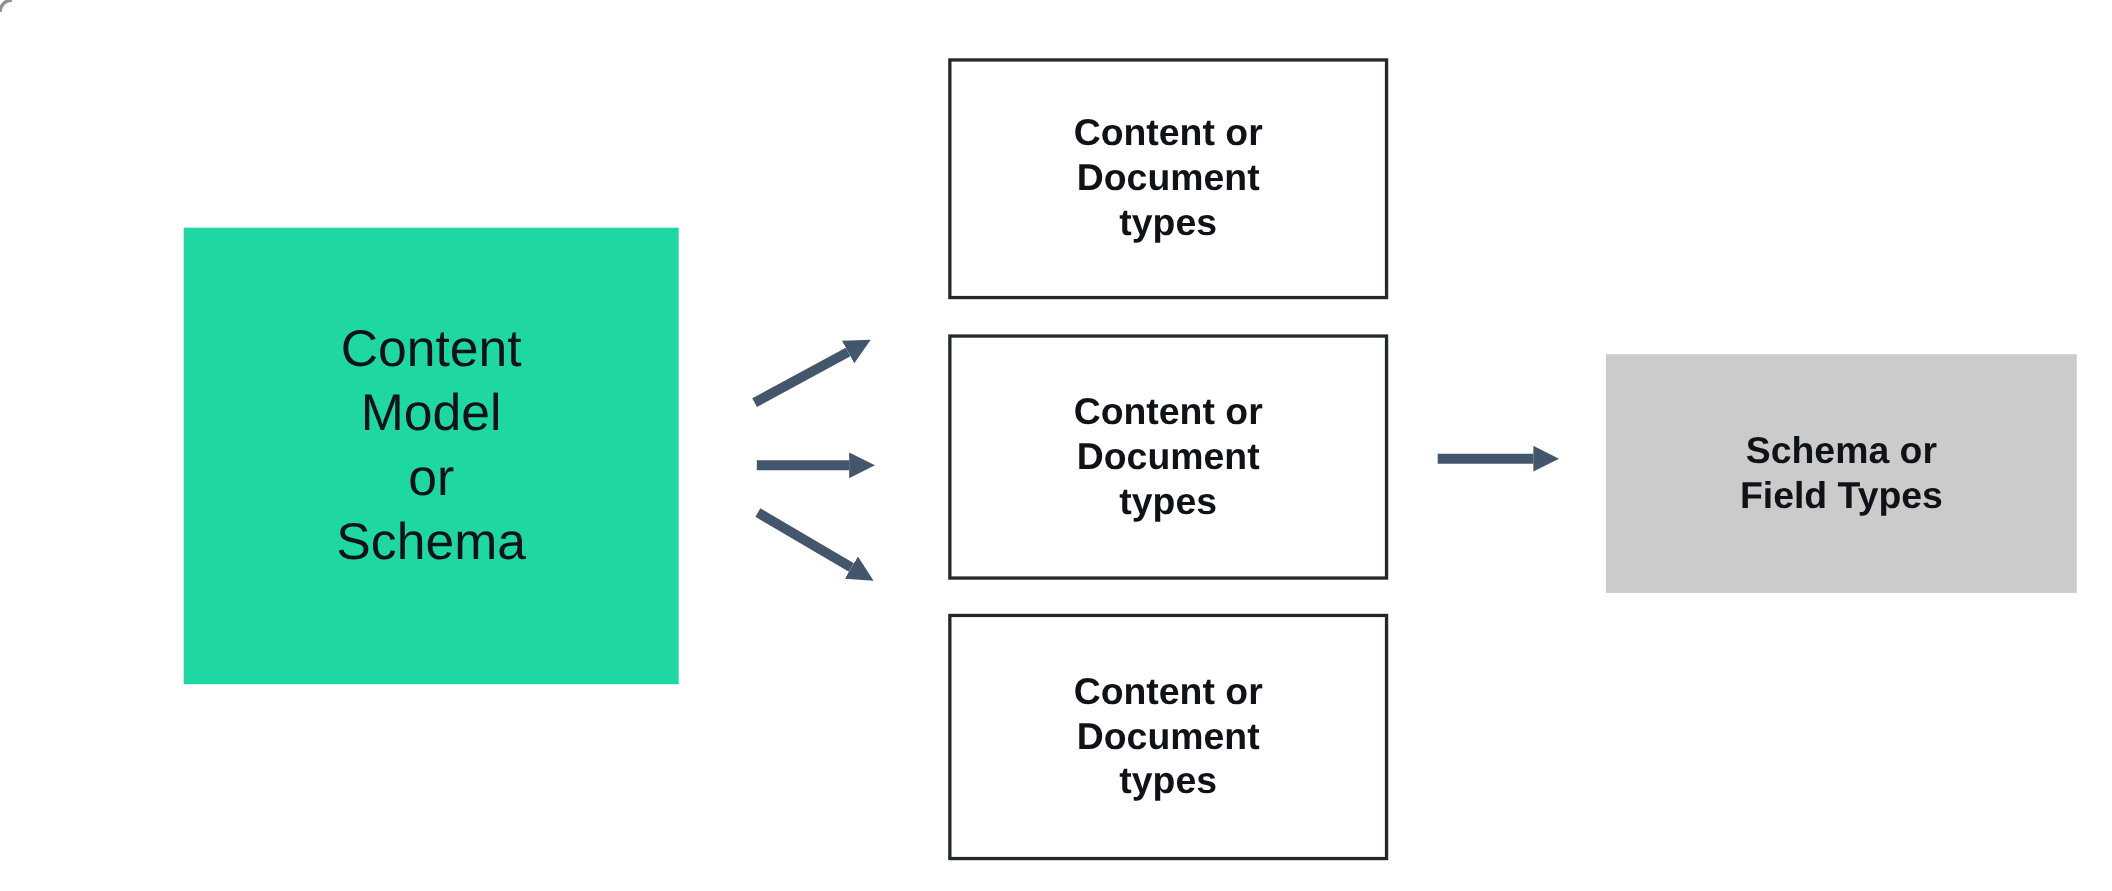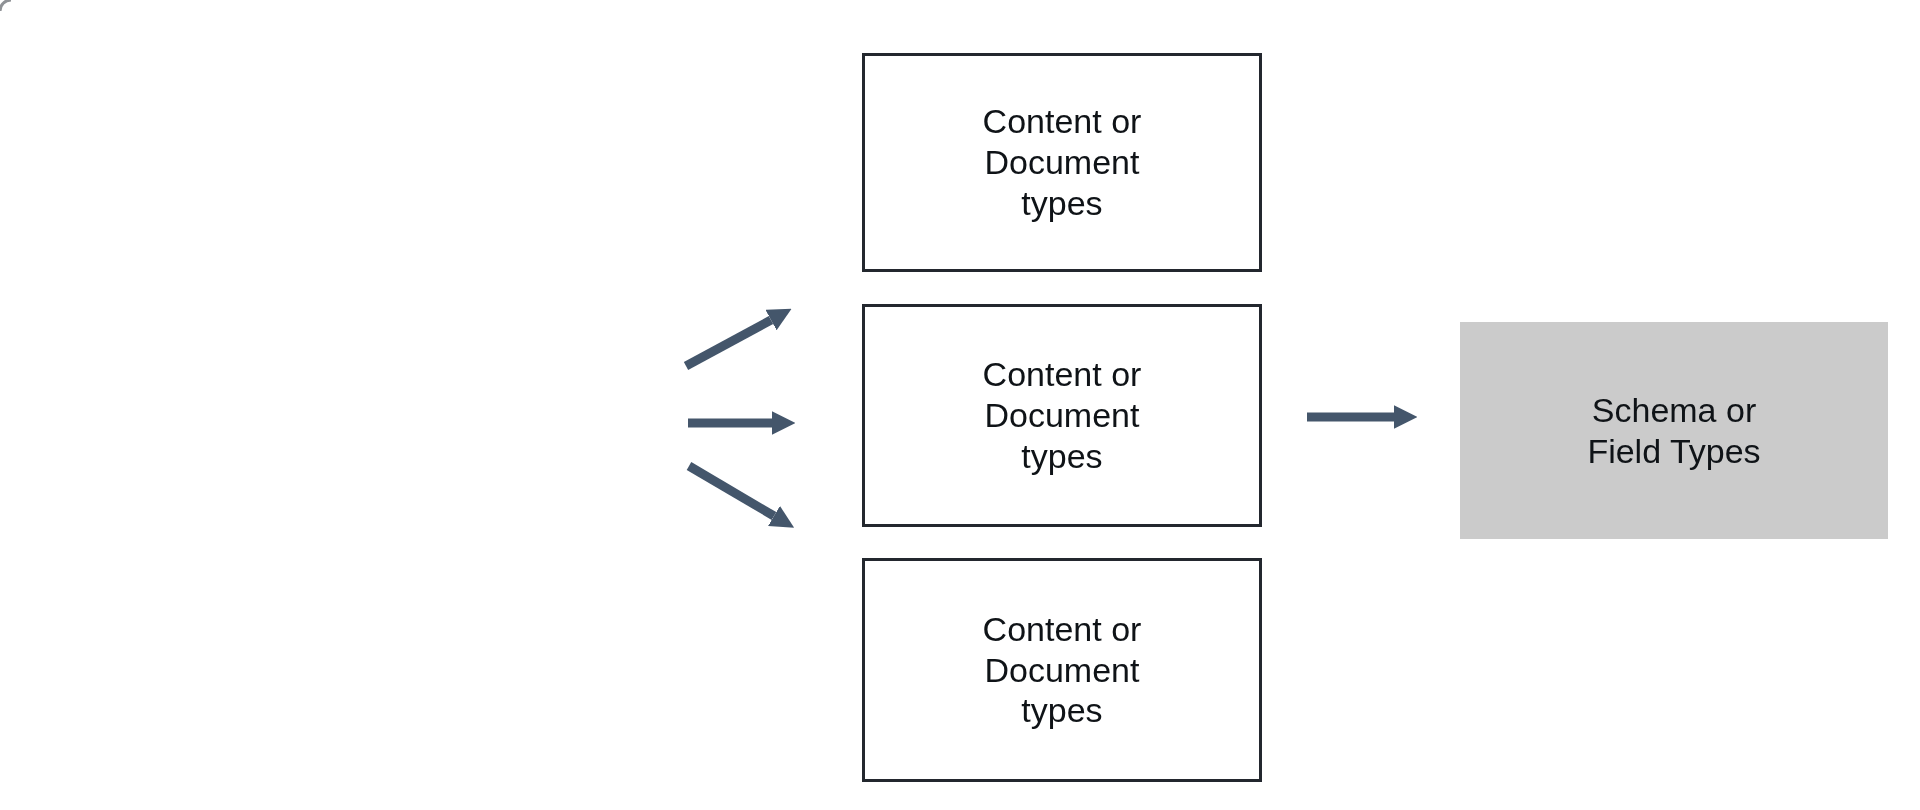--- a/index.html
+++ b/index.html
@@ -39,21 +39,21 @@
     line-height:1.24;
     transform:translateY(-10px);
   }
   .type-box{
     left:862px;width:400px;
     background:#FFFFFF;
     border:3px solid var(--box_border);
   }
   .type-box .label, .result-box .label{
     font-size:34px;
-    font-weight:400;
+    font-weight:700;
     line-height:1.2;
   }
   .type-box-1{top:53px;height:219px;}
   .type-box-2{top:304px;height:223px;}
   .type-box-3{top:558px;height:224px;}
   .result-box{
     left:1460px;top:322px;width:428px;height:217px;
     background:var(--gray_fill);
   }
   .arrow-layer{
@@ -78,20 +78,26 @@
       <marker id="ah" viewBox="0 0 10 10" refX="0" refY="5" markerWidth="2.6" markerHeight="2.6" orient="auto">
         <path d="M 0 0 L 10 5 L 0 10 z" fill="var(--arrow)"></path>
       </marker>
     </defs>
     <line x1="686" y1="366" x2="771" y2="320" stroke="var(--arrow)" stroke-width="9" marker-end="url(#ah)"></line>
     <line x1="688" y1="423" x2="772" y2="423" stroke="var(--arrow)" stroke-width="9" marker-end="url(#ah)"></line>
     <line x1="689" y1="466" x2="774" y2="516" stroke="var(--arrow)" stroke-width="9" marker-end="url(#ah)"></line>
     <line x1="1307" y1="417" x2="1394" y2="417" stroke="var(--arrow)" stroke-width="9" marker-end="url(#ah)"></line>
   </svg>
 
+  <div class="box source-box">
+    <div class="label">Content
+Model
+or
+Schema</div>
+  </div>
 
   <div class="box type-box type-box-1">
     <div class="label">Content or
 Document
 types</div>
   </div>
   <div class="box type-box type-box-2">
     <div class="label">Content or
 Document
 types</div>

